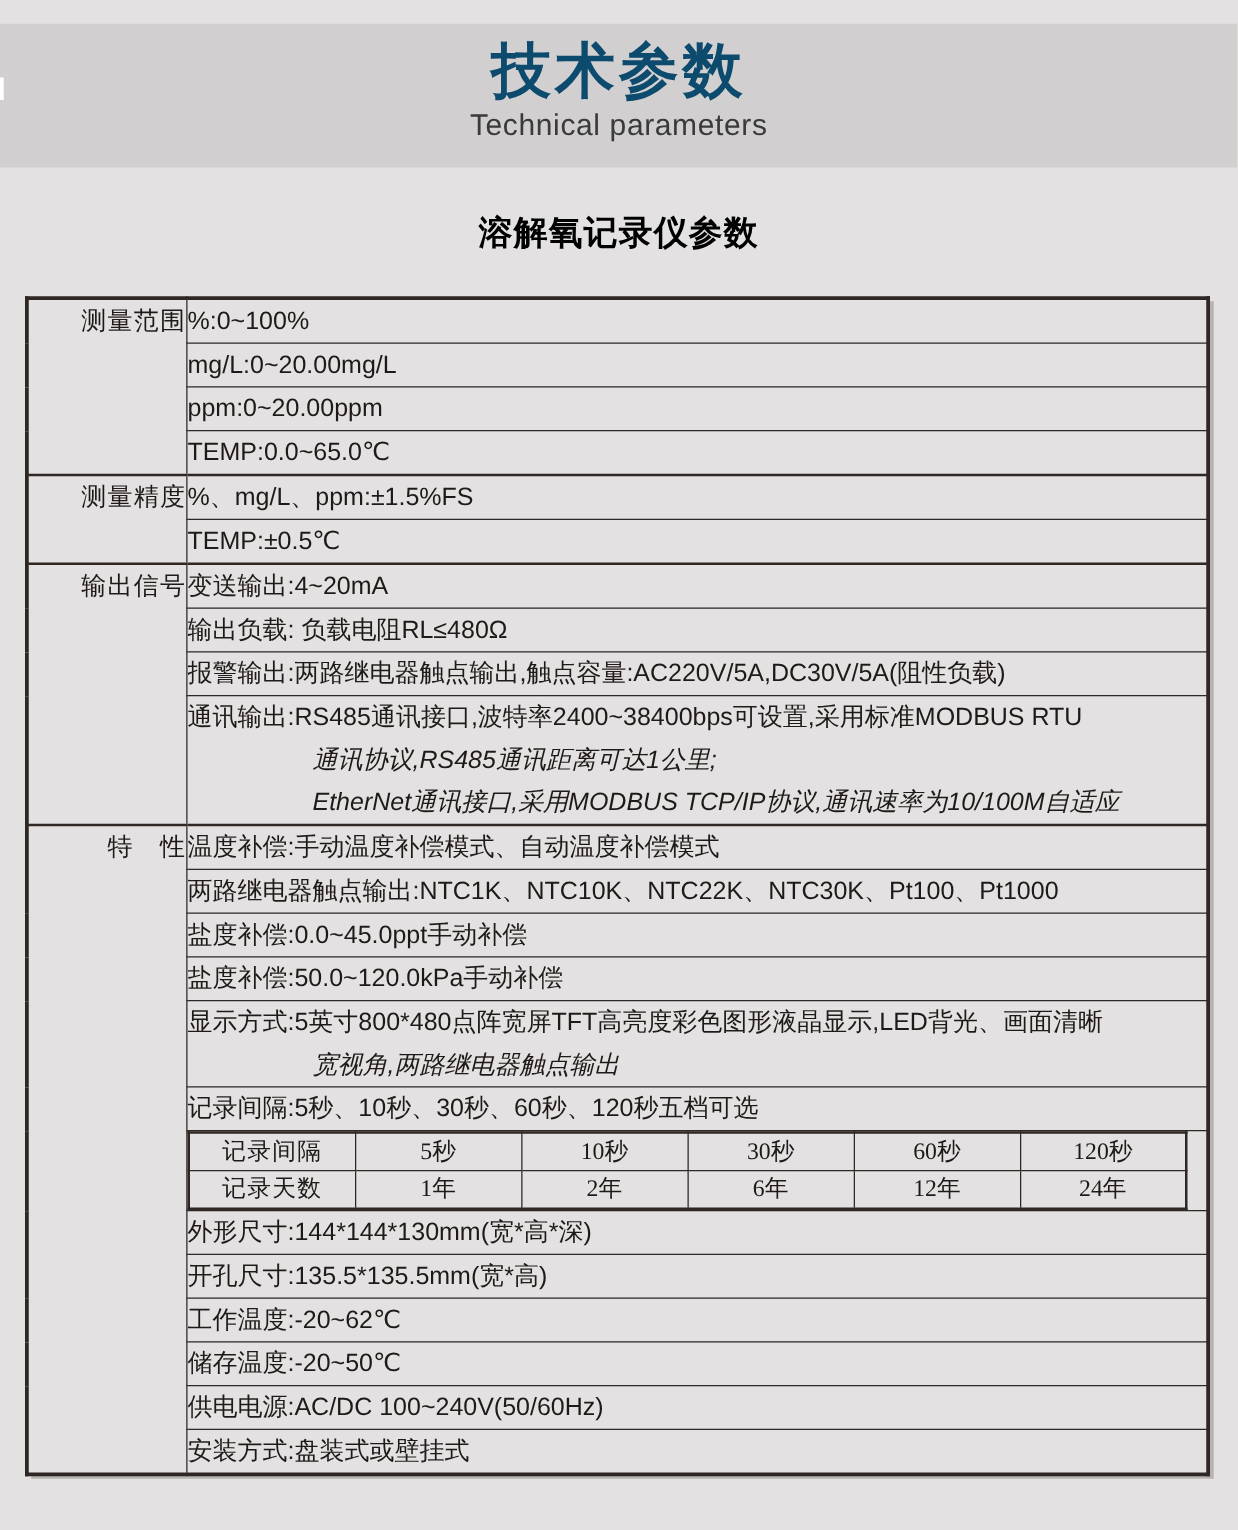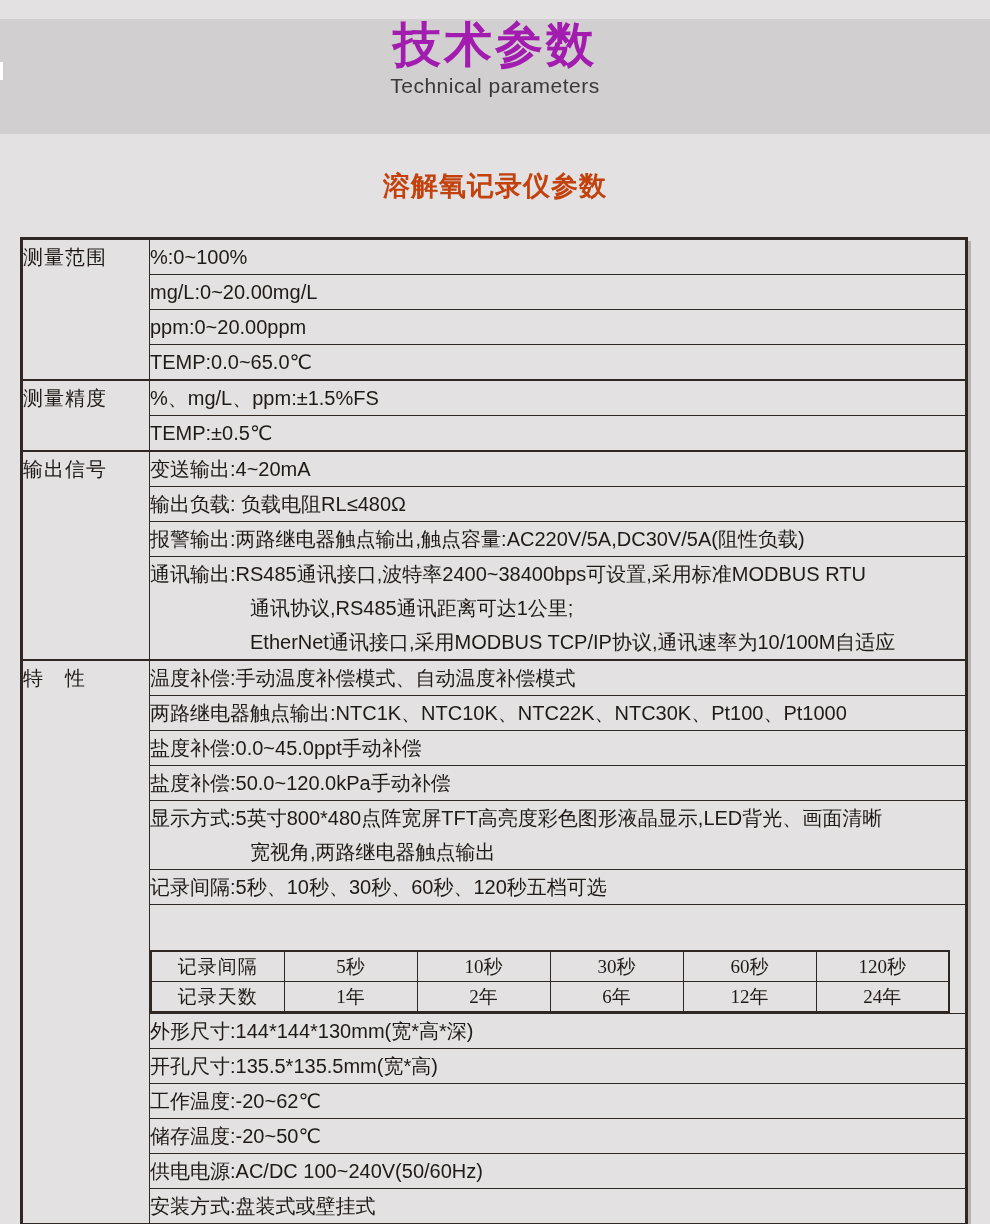--- a/index.html
+++ b/index.html
@@ -16,64 +16,63 @@
     color:var(--text);
   }
   .page{position:relative;width:990px;height:1224px;overflow:hidden;}
 
   
   .header-band{
     position:absolute;top:19px;left:0;width:990px;height:115px;
     background:var(--band-bg);text-align:center;
   }
   .main-title{
-    font-size:48px;font-weight:700;color:#a21caf;
+    margin-top:13px;font-size:48px;font-weight:700;color:#0c4a6e;
     letter-spacing:3px;line-height:1.1;
   }
   .sub-title{
-    margin-top:2px;font-size:21px;color:#3a3a3a;letter-spacing:0.5px;
+    margin-top:2px;font-size:24px;color:#3a3a3a;letter-spacing:0.5px;
   }
   .white-notch{
     position:absolute;left:0;top:62px;width:3px;height:18px;background:#ffffff;
   }
 
   
   .section-title{
     position:absolute;top:168px;left:0;width:990px;text-align:center;
-    font-size:27px;font-weight:700;color:#c2410c;letter-spacing:1px;
+    font-size:27px;font-weight:700;color:#000000;letter-spacing:1px;
   }
 
   
   table.spec{
     position:absolute;top:237px;left:20px;width:948px;
     border-collapse:collapse;table-layout:fixed;
     border:3px solid var(--border);
     box-shadow:4px 3px 0 -1px rgba(130,124,119,0.45);
   }
   table.spec td{
     border:1.6px solid var(--border);
     font-size:20px;font-weight:500;color:var(--text);
     padding:0;vertical-align:top;
   }
   tr.sec-start > td{border-top:2.8px solid var(--border);}
   td.cat{
-    width:128px;text-align:left;line-height:34px;
+    width:128px;text-align:right;line-height:34px;
     letter-spacing:1px;
   }
   td.val{padding-left:6px;}
   .line{line-height:34px;white-space:nowrap;overflow:hidden;}
-  .line.indent{padding-left:100px;}
+  .line.indent{padding-left:100px;font-style:italic;}
 
   
   td.rec-cell{padding:9px 0 16px 4px;}
   table.rec{
     border-collapse:collapse;table-layout:fixed;width:800px;
     border:2.6px solid var(--border);
     font-family:"Liberation Serif","DejaVu Serif",serif;
-    margin-top:45px;
   }
   table.rec td{
     border:1.5px solid var(--border);
     height:29px;line-height:29px;text-align:center;
     font-size:19px;font-weight:400;padding:0;vertical-align:middle;
   }
   table.rec td.rec-label{letter-spacing:1px;}
 </style>
 </head>
 <body>

